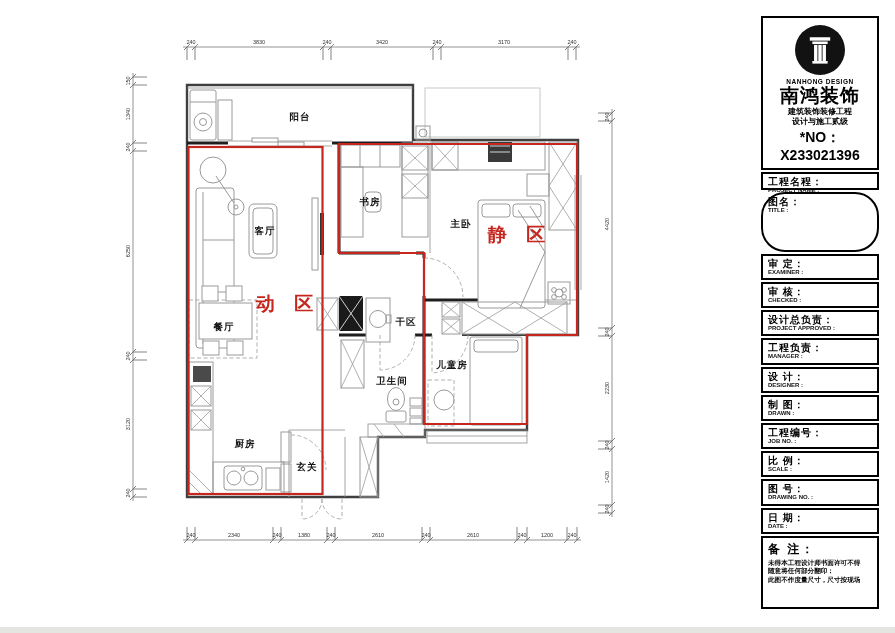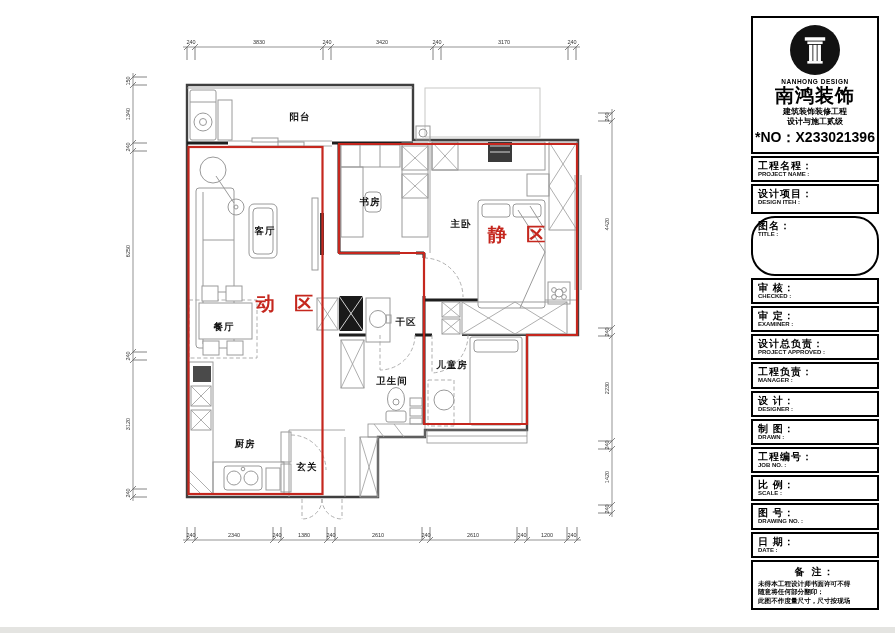--- a/index.html
+++ b/index.html
@@ -1,32 +1,32 @@
 <!DOCTYPE html>
 <html><head>
 <meta charset="utf-8">
 <style>
   html,body{margin:0;padding:0;}
   body{width:895px;height:633px;position:relative;background:#e4e4e1;font-family:"Liberation Sans",sans-serif;overflow:hidden;}
   .sheet{position:absolute;left:0;top:0;width:895px;height:627px;background:#ffffff;}
 
   
   .titleblock{position:absolute;top:16px;right:16px;bottom:18px;width:128px;display:flex;flex-direction:column;gap:2px;}
-  .tb-box{border:2px solid #000;background:#fff;padding:2px 5px;flex:0 0 auto;box-sizing:border-box;}
+  .tb-box{border:2px solid #000;background:#fff;padding:2px 5px;flex:0 0 auto;box-sizing:border-box;margin-left:10px;}
   .tb-row .zh{display:block;font-size:10px;font-weight:bold;color:#000;letter-spacing:1px;line-height:1.1;}
   .tb-row .en{display:block;font-size:6px;font-weight:bold;color:#111;line-height:1.2;letter-spacing:0;}
   .tb-row.tall{height:60px;border-radius:24px;}
   .tb-logo{text-align:center;padding:7px 2px 5px;}
   .logo-circle{width:50px;height:50px;margin:0 auto 3px;background:#121212;border-radius:50%;display:flex;align-items:center;justify-content:center;}
   .brand-en{display:block;font-size:6.5px;font-weight:bold;letter-spacing:.5px;color:#000;}
   .brand-zh{display:block;font-size:19px;font-weight:bold;letter-spacing:1px;color:#000;line-height:1.15;}
   .cert{display:block;font-size:8px;font-weight:bold;color:#000;line-height:1.25;}
   .lic{display:block;font-size:14px;font-weight:bold;color:#000;margin-top:2px;}
   .tb-notes{flex:1 1 auto;display:flex;flex-direction:column;padding:3px 5px;}
-  .tb-notes .nt{font-size:10px;font-weight:bold;letter-spacing:2px;margin-bottom:1px;text-align:center;}
+  .tb-notes .nt{font-size:12px;font-weight:bold;letter-spacing:2px;margin-bottom:1px;}
   .tb-notes .nl{font-size:6.6px;font-weight:bold;line-height:1.3;color:#000;}
 
   
   .wx{fill:none;stroke:#3f3f3f;stroke-width:2.4;}
   .w2{fill:none;stroke:#3f3f3f;stroke-width:2;}
   .w3{fill:none;stroke:#1e1e1e;stroke-width:3;}
   .thin{fill:none;stroke:#8f8f8f;stroke-width:.8;}
   .lt{fill:none;stroke:#c7c7c5;stroke-width:1;}
   .fur{fill:#ffffff;stroke:#9a9a9a;stroke-width:1;}
   .furn{fill:none;stroke:#9a9a9a;stroke-width:1;}
@@ -377,39 +377,35 @@
           <rect x="11" y="33" width="18" height="3" fill="#fff"></rect>
         </svg>
       </div>
       <span class="brand-en">NANHONG DESIGN</span>
       <span class="brand-zh">南鸿装饰</span>
       <span class="cert">建筑装饰装修工程</span>
       <span class="cert">设计与施工贰级</span>
       <span class="lic">*NO：X233021396</span>
     </div>
 
-    <div class="tb-box tb-row" style="height:26px">
+    <div class="tb-box tb-row" style="height:18px">
       <span class="zh">工程名程：</span>
       <span class="en">PROJECT NAME :</span>
-    </div>
-    <div class="tb-box tb-row" style="height:30px">
-      <span class="zh">设计项目：</span>
-      <span class="en">DESIGN ITEH :</span>
     </div>
     <div class="tb-box tb-row tall">
       <span class="zh">图名：</span>
       <span class="en">TITLE :</span>
     </div>
     <div class="tb-box tb-row">
+      <span class="zh">审  定：</span>
+      <span class="en">EXAMINER :</span>
+    </div>
+    <div class="tb-box tb-row">
       <span class="zh">审  核：</span>
       <span class="en">CHECKED :</span>
-    </div>
-    <div class="tb-box tb-row">
-      <span class="zh">审  定：</span>
-      <span class="en">EXAMINER :</span>
     </div>
     <div class="tb-box tb-row">
       <span class="zh">设计总负责：</span>
       <span class="en">PROJECT APPROVED :</span>
     </div>
     <div class="tb-box tb-row">
       <span class="zh">工程负责：</span>
       <span class="en">MANAGER :</span>
     </div>
     <div class="tb-box tb-row">

